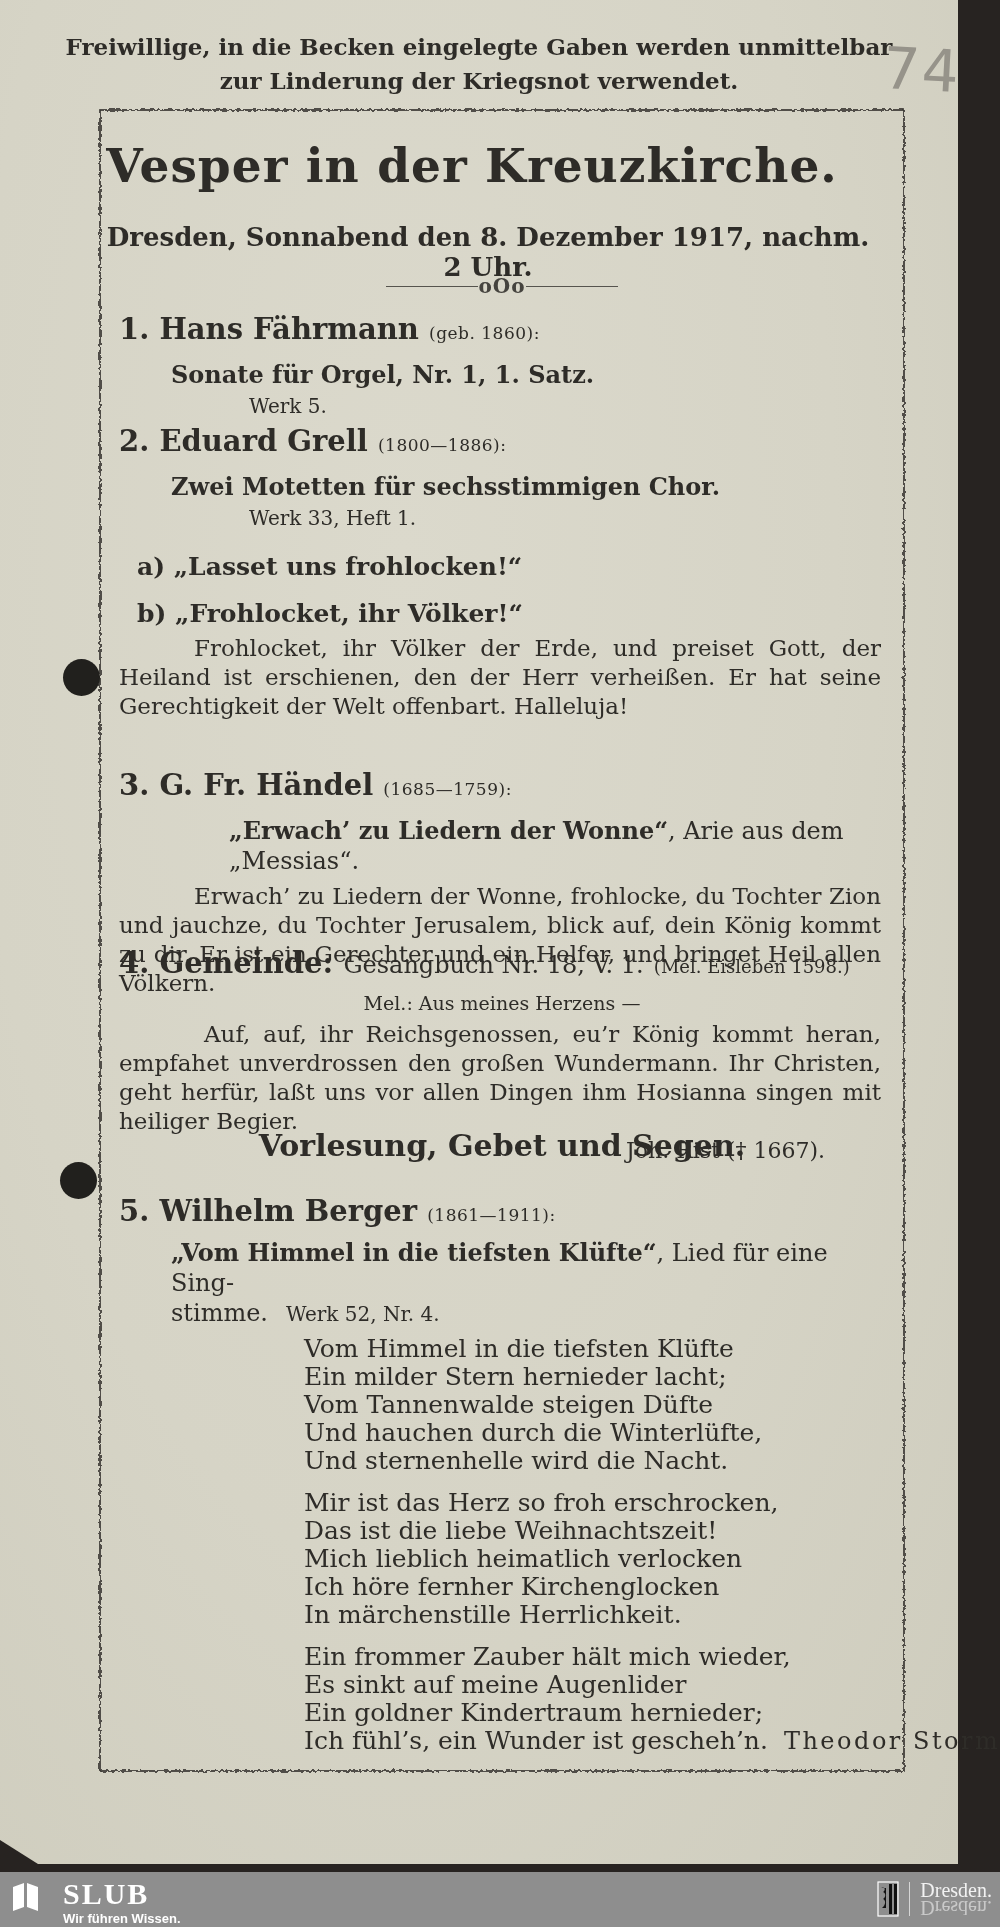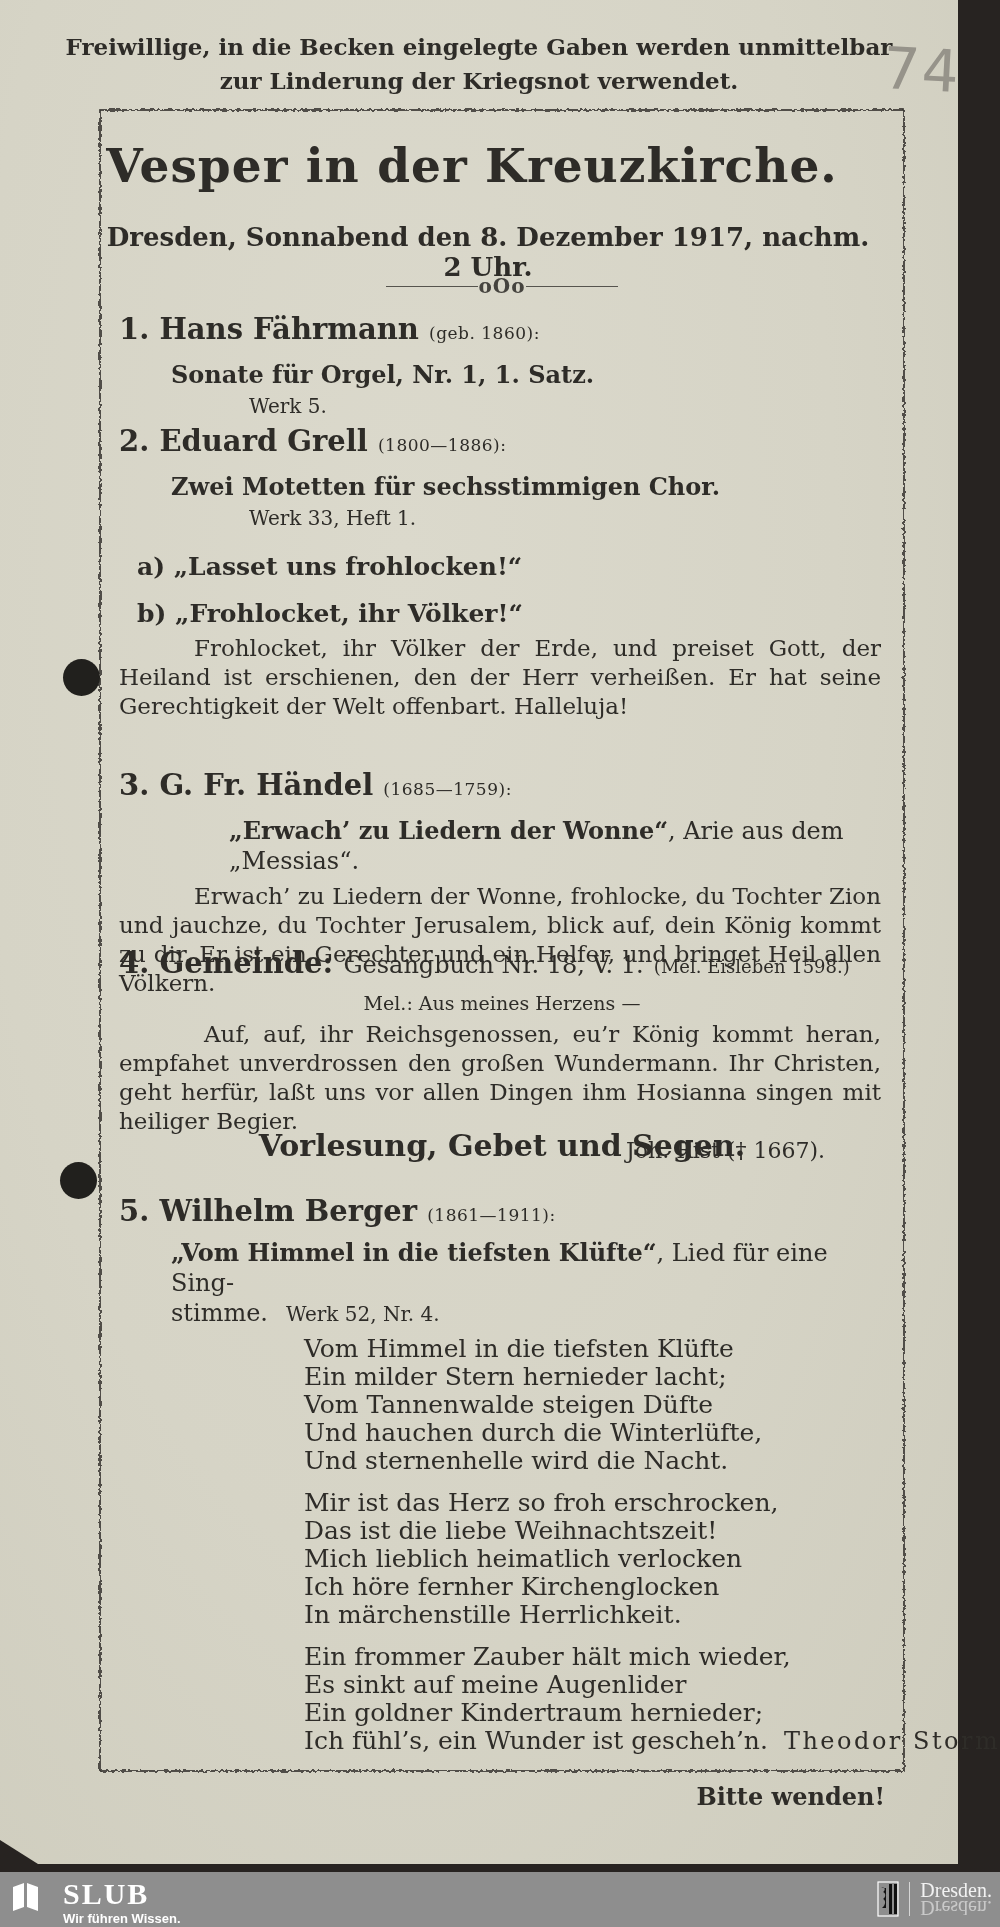--- a/index.html
+++ b/index.html
@@ -182,21 +182,20 @@
           <div class="pline">Ein frommer Zauber hält mich wieder,</div>
           <div class="pline">Es sinkt auf meine Augenlider</div>
           <div class="pline">Ein goldner Kindertraum hernieder;</div>
           <div class="pline">
             <span>Ich fühl’s, ein Wunder ist gescheh’n.</span><span class="poem-attrib">Theodor Storm.</span>
           </div>
         </div>
       </div>
     </div>
 
-    <div class="bitte">Bitte wenden!</div>
 
     <div class="handwritten">74</div>
     <div class="hole hole1"></div>
     <div class="hole hole2"></div>
   </div>
 
   <div class="paper-corner"></div>
 
   <div class="viewer-footer">
     <div class="slub">

